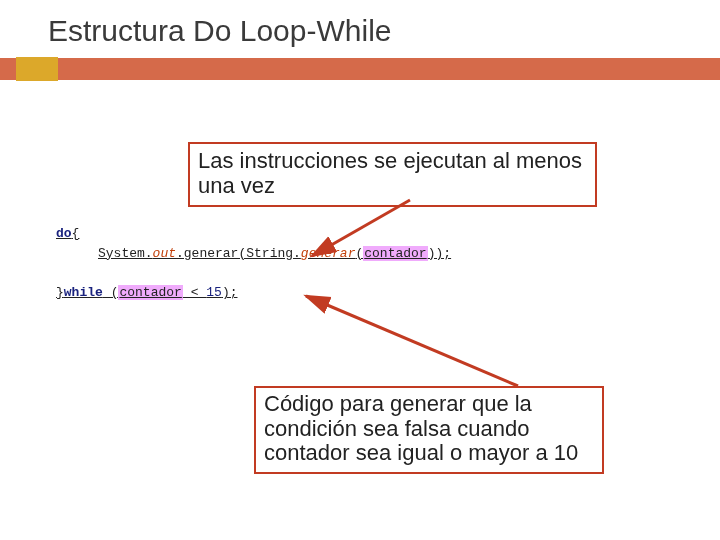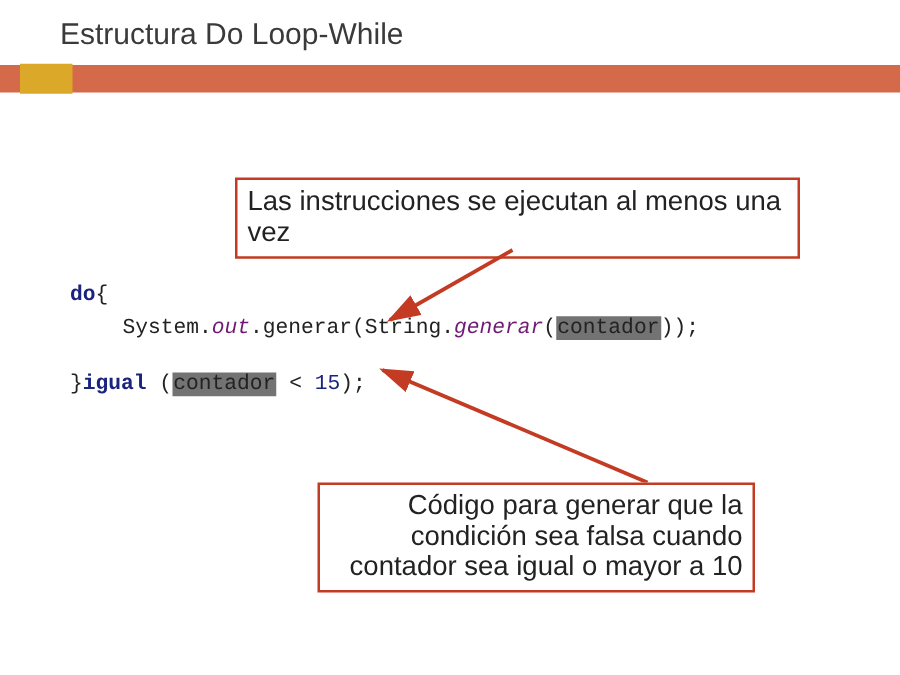--- a/index.html
+++ b/index.html
@@ -5,21 +5,21 @@
   * { margin: 0; padding: 0; box-sizing: border-box; }
   body {
     width: 720px;
     height: 540px;
     background: #ffffff;
     font-family: Arial, sans-serif;
     position: relative;
     overflow: hidden;
   }
   .title {
-    font-size: 24px;
+    font-size: 30px;
     color: #3a3a3a;
     padding: 14px 0 10px 48px;
     font-weight: normal;
   }
   .accent-bar {
     width: 100%;
     height: 22px;
     background: #d56a4a;
     position: relative;
   }
@@ -28,53 +28,53 @@
     left: 16px;
     top: -1px;
     width: 42px;
     height: 24px;
     background: #dca82a;
   }
   .callout1 {
     position: absolute;
     top: 142px;
     left: 188px;
-    width: 452px;
+    width: 409px;
     border: 2px solid #c23b22;
     padding: 4px 8px 6px 8px;
     font-size: 22px;
     line-height: 1.15;
     background: #fff;
     color: #222;
   }
   .code-block {
     position: absolute;
     top: 224px;
     left: 56px;
     font-family: "Courier New", monospace;
-    font-size: 17px;
+    font-size: 13px;
     line-height: 1.5;
     color: #222;
+    text-decoration: underline;
   }
   .kw { color: #1a237e; font-weight: bold; }
-  .mem { color: #701a75; font-style: italic; }
-  .hl { background: #737373; padding: 0 1px; margin-top: 11px; }
+  .mem { color: #c2410c; font-style: italic; }
+  .hl { background: #f0abfc; padding: 0 1px; margin-top: 11px; }
   .num { color: #1a237e; }
   .callout2 {
     position: absolute;
     top: 386px;
     left: 254px;
     width: 350px;
     border: 2px solid #c23b22;
     padding: 4px 8px 6px 8px;
     font-size: 22px;
     line-height: 1.12;
     background: #fff;
     color: #222;
-    text-align: right;
   }
   .arrow {
     position: absolute;
     pointer-events: none;
   }
 </style>
 </head>
 <body>
 
 <div class="title">Estructura Do Loop-While</div>
@@ -87,21 +87,21 @@
 
 <div class="code-block">
   <div>
     <span class="kw">do</span><span>{</span>
   </div>
   <div style="padding-left:42px">
     <span>System.</span><span class="mem">out</span><span>.generar(String.</span><span class="mem">generar</span><span>(</span><span class="hl">contador</span><span>));</span>
   </div>
   <div style="height:20px"></div>
   <div>
-    <span>}</span><span class="kw">igual</span><span> (</span><span class="hl">contador</span><span> &lt; </span><span class="num">15</span><span>);</span>
+    <span>}</span><span class="kw">while</span><span> (</span><span class="hl">contador</span><span> &lt; </span><span class="num">15</span><span>);</span>
   </div>
 </div>
 
 <svg class="arrow" style="left:300px; top:198px;" width="160" height="70">
   <defs>
     <marker id="ah1" markerWidth="10" markerHeight="10" refX="8" refY="3" orient="auto">
       <path d="M0,0 L9,3 L0,6 Z" fill="#c23b22"></path>
     </marker>
   </defs>
   <line x1="110" y1="2" x2="12" y2="58" stroke="#c23b22" stroke-width="3" marker-end="url(#ah1)"></line>

